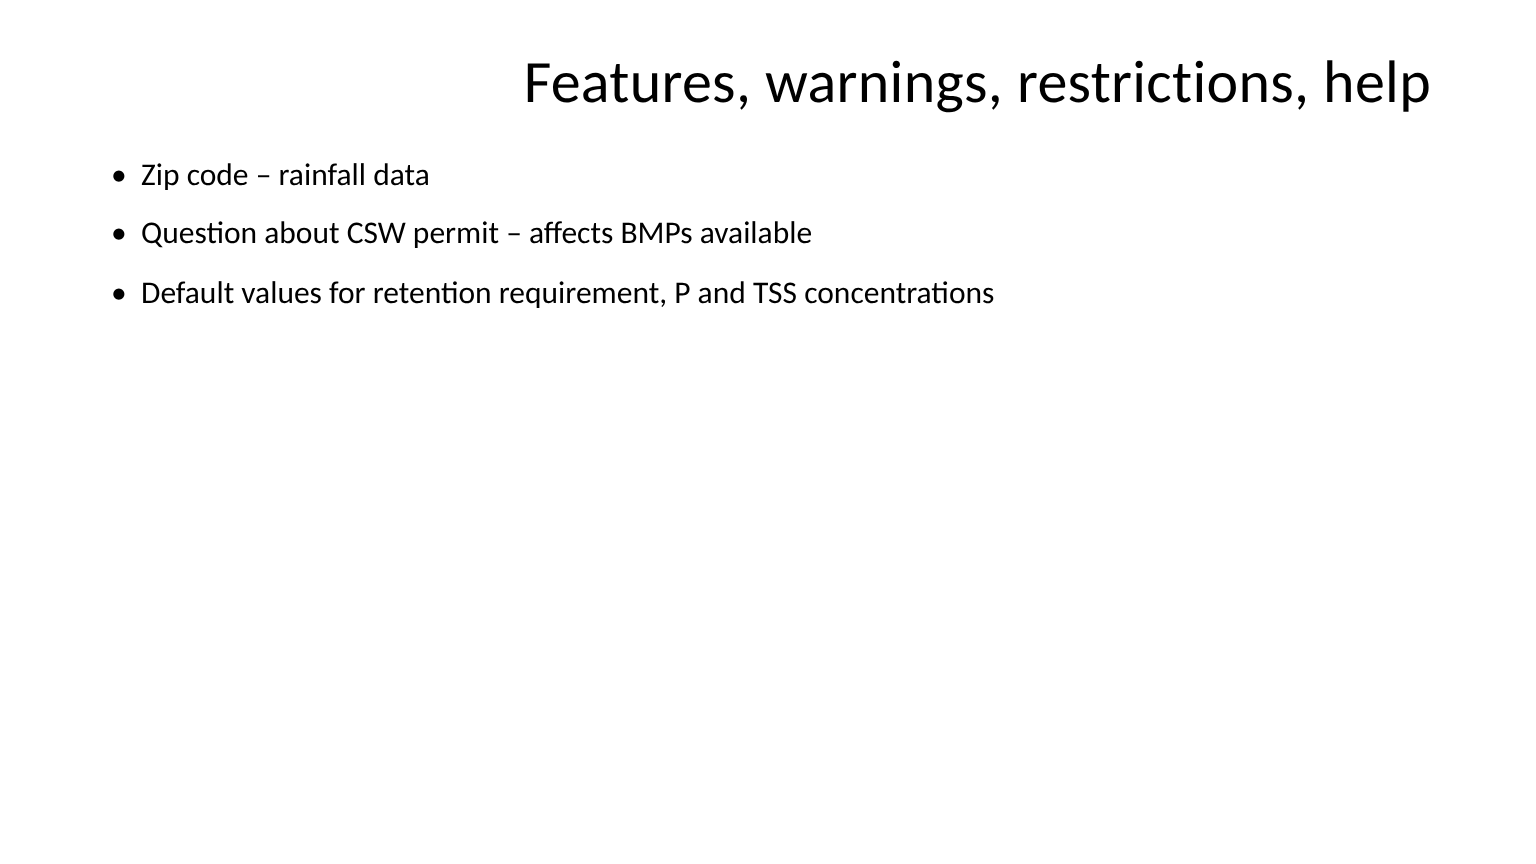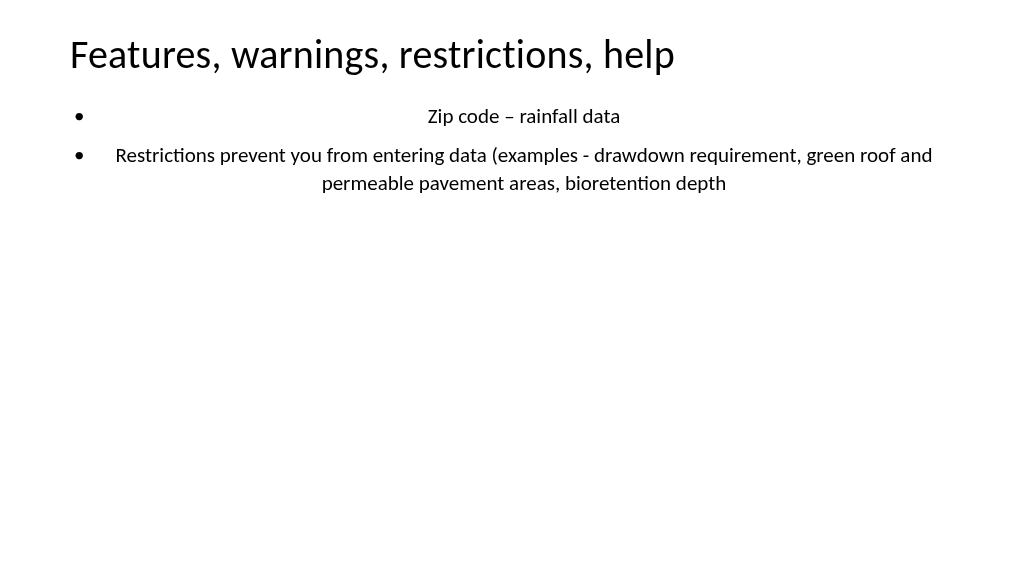--- a/index.html
+++ b/index.html
@@ -15,25 +15,25 @@
       color: #000000;
       padding: 30px 70px 30px 70px;
       overflow: hidden;
     }
     .slide-title {
       font-size: 40px;
       font-weight: 400;
       color: #000000;
       margin-bottom: 24px;
       letter-spacing: 0.2px;
+      text-align: right;
     }
     .bullet-list {
       list-style: none;
       padding-left: 0;
-      text-align: center;
     }
     .bullet-item {
       font-size: 21px;
       line-height: 1.3;
       color: #000000;
       padding-left: 24px;
       position: relative;
       margin-bottom: 12px;
     }
     .bullet-item::before {
@@ -44,14 +44,15 @@
       font-size: 21px;
     }
   </style>
 </head>
 <body>
 
 <h1 class="slide-title">Features, warnings, restrictions, help</h1>
 
 <ul class="bullet-list">
   <li class="bullet-item">Zip code – rainfall data</li>
-  <li class="bullet-item">Restrictions prevent you from entering data (examples - drawdown requirement, green roof and permeable pavement areas, bioretention depth</li>
+  <li class="bullet-item">Question about CSW permit – affects BMPs available</li>
+  <li class="bullet-item">Default values for retention requirement, P and TSS concentrations</li>
 </ul>
 
 </body></html>

